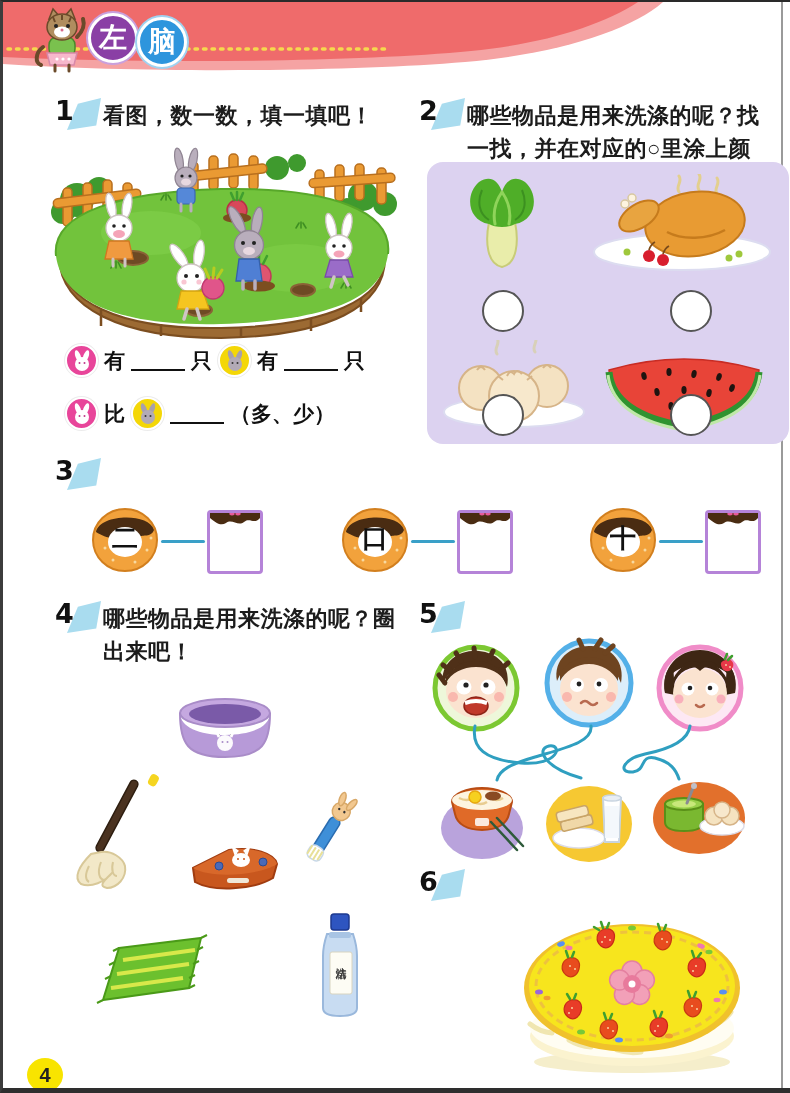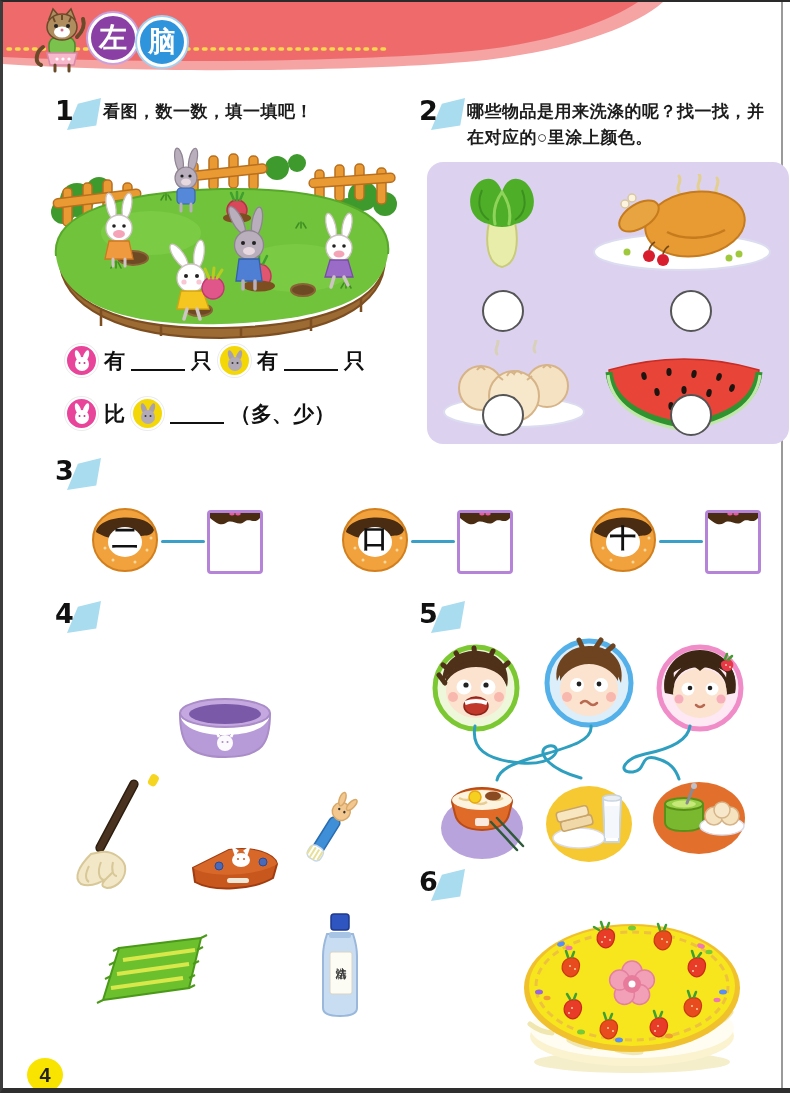--- a/index.html
+++ b/index.html
@@ -22,21 +22,21 @@
   .badge-left  { left:85px; top:11px; background:#8a3fa5; box-shadow:0 0 0 2px #c9a0dd; }
   .badge-right { left:134px; top:15px; background:#2e95dd; box-shadow:0 0 0 2px #9fd2f0; }
 
   
   .ex-head { position:absolute; display:flex; align-items:flex-start; }
   .numwrap { position:relative; width:50px; height:38px; flex:none; }
   .numwrap .flag { position:absolute; left:14px; top:3px; width:34px; height:32px;
     background:#a9dcef; clip-path:polygon(100% 0, 32% 18%, 0 100%, 86% 86%); }
   .numwrap .num { position:absolute; left:2px; top:0; font-size:27px; font-weight:bold;
     color:#111; font-family:"DejaVu Sans",sans-serif; }
-  .ex-title { font-size:17px; font-weight:600; color:#1c1c1c; line-height:1.5;
+  .ex-title { font-size:22px; font-weight:600; color:#1c1c1c; line-height:1.5;
     letter-spacing:.5px; padding-top:4px; }
 
   
   .fill-row { position:absolute; display:flex; align-items:center; gap:6px;
     font-size:21px; color:#111; font-weight:600; }
   .mini-badge { width:33px; height:33px; border-radius:50%; flex:none;
     display:flex; align-items:center; justify-content:center; border:2px solid #fff;
     box-shadow:0 0 0 1px rgba(0,0,0,.08); }
   .mini-badge.pink   { background:#e8459a; }
   .mini-badge.yellow { background:#f4d707; }
@@ -130,20 +130,21 @@
       <div class="flag"></div>
       <span class="num">3</span>
     </div>
   </div>
 
   <div class="ex-head" style="left:50px;top:596px;width:360px">
     <div class="numwrap">
       <div class="flag"></div>
       <span class="num">4</span>
     </div>
+    <div class="ex-title" style="width:300px">哪些物品是用来洗涤的呢？圈出来吧！</div>
   </div>
 
   <div class="ex-head" style="left:414px;top:596px;width:372px">
     <div class="numwrap">
       <div class="flag"></div>
       <span class="num">5</span>
     </div>
   </div>
 
   <div class="ex-head" style="left:414px;top:864px;width:372px">

